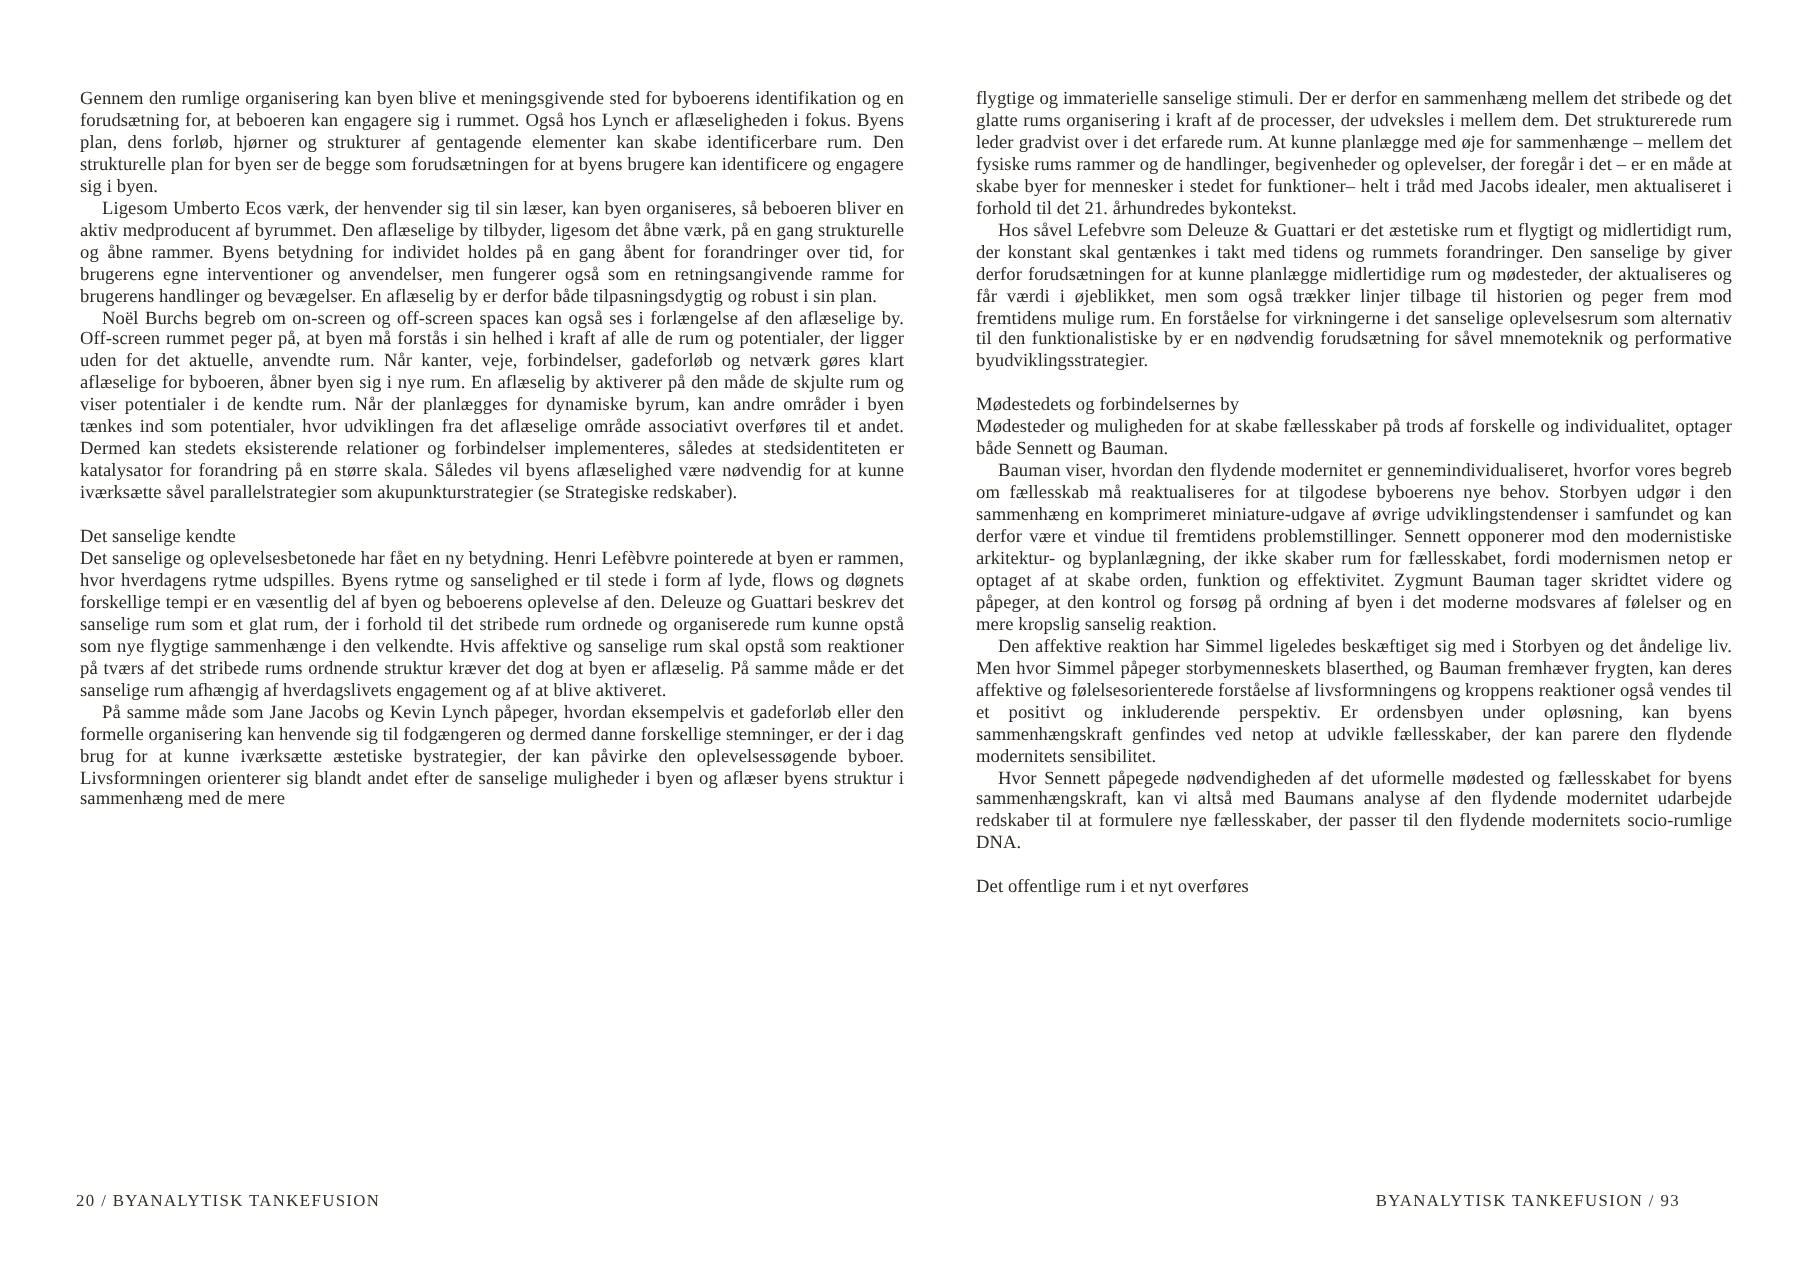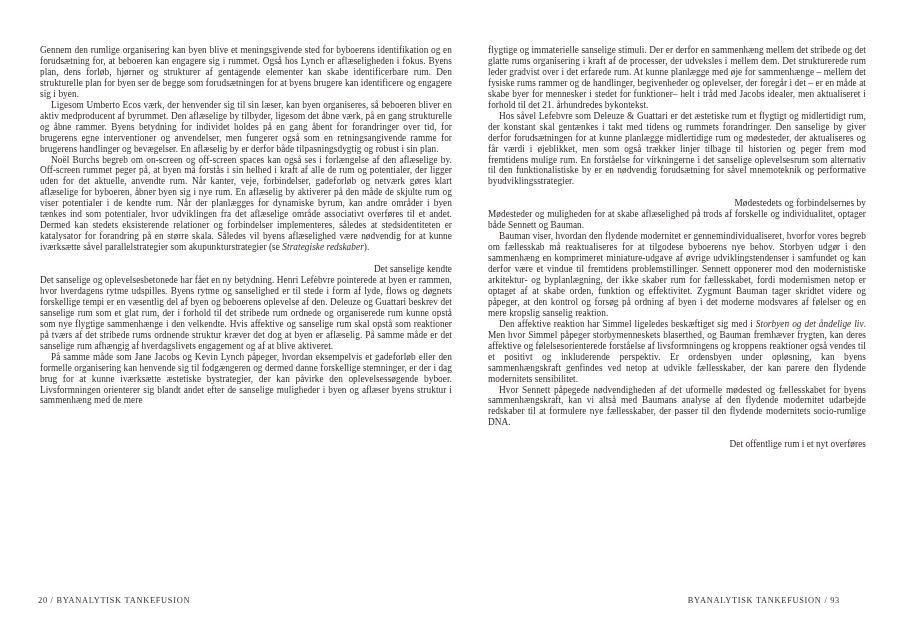--- a/index.html
+++ b/index.html
@@ -30,23 +30,23 @@
     margin: 0;
     text-align: justify;
   }
   .para.indent { text-indent: 11px; }
   .heading {
     margin: 0;
     margin-top: 10.95px;
     font-weight: normal;
     font-size: 9.3px;
     line-height: 10.95px;
-    text-align: right;
+    text-align: left;
   }
-  .italic { font-style: italic; }
+  .italic { }
   .folio {
     position: absolute;
     top: 596px;
     font-size: 8.4px;
     line-height: 10px;
     letter-spacing: 0.7px;
     color: #35302b;
   }
   .folio-left  { left: 38px; }
   .folio-right { right: 36px; text-align: right; }
@@ -62,21 +62,21 @@
     <p class="para indent"><span>Noël Burchs begreb om on-screen og off-screen spaces kan også ses i forlængelse af den aflæselige by. Off-screen rummet peger på, at byen må forstås i sin helhed i kraft af alle de rum og potentialer, der ligger uden for det aktuelle, anvendte rum. Når kanter, veje, forbindelser, gadeforløb og netværk gøres klart aflæselige for byboeren, åbner byen sig i nye rum. En aflæselig by aktiverer på den måde de skjulte rum og viser potentialer i de kendte rum. Når der planlægges for dynamiske byrum, kan andre områder i byen tænkes ind som potentialer, hvor udviklingen fra det aflæselige område associativt overføres til et andet. Dermed kan stedets eksisterende relationer og forbindelser implementeres, således at stedsidentiteten er katalysator for forandring på en større skala. Således vil byens aflæselighed være nødvendig for at kunne iværksætte såvel parallelstrategier som akupunkturstrategier (se </span><span class="italic">Strategiske redskaber</span><span>).</span></p>
     <h2 class="heading">Det sanselige kendte</h2>
     <p class="para">Det sanselige og oplevelsesbetonede har fået en ny betydning. Henri Lefèbvre pointerede at byen er rammen, hvor hverdagens rytme udspilles. Byens rytme og sanselighed er til stede i form af lyde, flows og døgnets forskellige tempi er en væsentlig del af byen og beboerens oplevelse af den. Deleuze og Guattari beskrev det sanselige rum som et glat rum, der i forhold til det stribede rum ordnede og organiserede rum kunne opstå som nye flygtige sammenhænge i den velkendte. Hvis affektive og sanselige rum skal opstå som reaktioner på tværs af det stribede rums ordnende struktur kræver det dog at byen er aflæselig. På samme måde er det sanselige rum afhængig af hverdagslivets engagement og af at blive aktiveret.</p>
     <p class="para indent">På samme måde som Jane Jacobs og Kevin Lynch  påpeger, hvordan eksempelvis et gadeforløb eller den formelle organisering kan henvende sig til fodgængeren og dermed danne forskellige stemninger, er der i dag brug for at kunne iværksætte æstetiske bystrategier, der kan påvirke den oplevelsessøgende byboer. Livsformningen orienterer sig blandt andet efter de sanselige muligheder i byen og aflæser byens struktur i sammenhæng med de mere</p>
   </div>
 
   <div class="col col-right">
     <p class="para">flygtige og immaterielle sanselige stimuli. Der er derfor en sammenhæng mellem det stribede og det glatte rums organisering i kraft af de processer, der udveksles i mellem dem. Det strukturerede rum leder gradvist over i det erfarede rum. At kunne planlægge med øje for sammenhænge – mellem det fysiske rums rammer og de handlinger, begivenheder og oplevelser, der foregår i det – er en måde at skabe byer for mennesker i stedet for funktioner– helt i tråd med Jacobs idealer, men aktualiseret i forhold til det 21. århundredes bykontekst.</p>
     <p class="para indent">Hos såvel Lefebvre som Deleuze &amp; Guattari er det æstetiske rum et flygtigt og midlertidigt rum, der konstant skal gentænkes i takt med tidens og rummets forandringer. Den sanselige by giver derfor forudsætningen for at kunne planlægge midlertidige rum og mødesteder, der aktualiseres og får værdi i øjeblikket, men som også trækker linjer tilbage til historien og peger frem mod fremtidens mulige rum. En forståelse for virkningerne i det sanselige oplevelsesrum som alternativ til den funktionalistiske by er en nødvendig forudsætning for såvel mnemoteknik og performative byudviklingsstrategier.</p>
     <h2 class="heading">Mødestedets og forbindelsernes by</h2>
-    <p class="para">Mødesteder og muligheden for at skabe aflæselighed på trods af forskelle og individualitet, optager både Sennett og Bauman.</p>
+    <p class="para">Mødesteder og muligheden for at skabe fællesskaber på trods af forskelle og individualitet, optager både Sennett og Bauman.</p>
     <p class="para indent">Bauman viser, hvordan den flydende modernitet er gennemindividualiseret, hvorfor vores begreb om fællesskab må reaktualiseres for at tilgodese byboerens nye behov. Storbyen udgør i den sammenhæng en komprimeret miniature-udgave af øvrige udviklingstendenser i samfundet og kan derfor være et vindue til fremtidens problemstillinger. Sennett opponerer mod den modernistiske arkitektur- og byplanlægning, der ikke skaber rum for fællesskabet, fordi modernismen netop er optaget af at skabe orden, funktion og effektivitet. Zygmunt Bauman tager skridtet videre og påpeger, at den kontrol og forsøg på ordning af byen i det moderne modsvares af følelser og en mere kropslig sanselig reaktion.</p>
     <p class="para indent"><span>Den affektive reaktion har Simmel ligeledes beskæftiget sig med i </span><span class="italic">Storbyen og det åndelige liv</span><span>. Men hvor Simmel påpeger storbymenneskets blaserthed, og Bauman fremhæver frygten, kan deres affektive og følelsesorienterede forståelse af livsformningens og kroppens reaktioner også vendes til et positivt og inkluderende perspektiv. Er ordensbyen under opløsning, kan byens sammenhængskraft genfindes ved netop at udvikle fællesskaber, der kan parere den flydende modernitets sensibilitet.</span></p>
     <p class="para indent">Hvor Sennett påpegede nødvendigheden af det uformelle mødested og fællesskabet for byens sammenhængskraft, kan vi altså med Baumans analyse af den flydende modernitet udarbejde redskaber til at formulere nye fællesskaber, der passer til den flydende modernitets socio-rumlige DNA.</p>
     <h2 class="heading">Det offentlige rum i et nyt overføres</h2>
   </div>
 
   <div class="folio folio-left">20 / BYANALYTISK TANKEFUSION</div>
   <div class="folio folio-right">BYANALYTISK TANKEFUSION / 93</div>
 
 </div>

